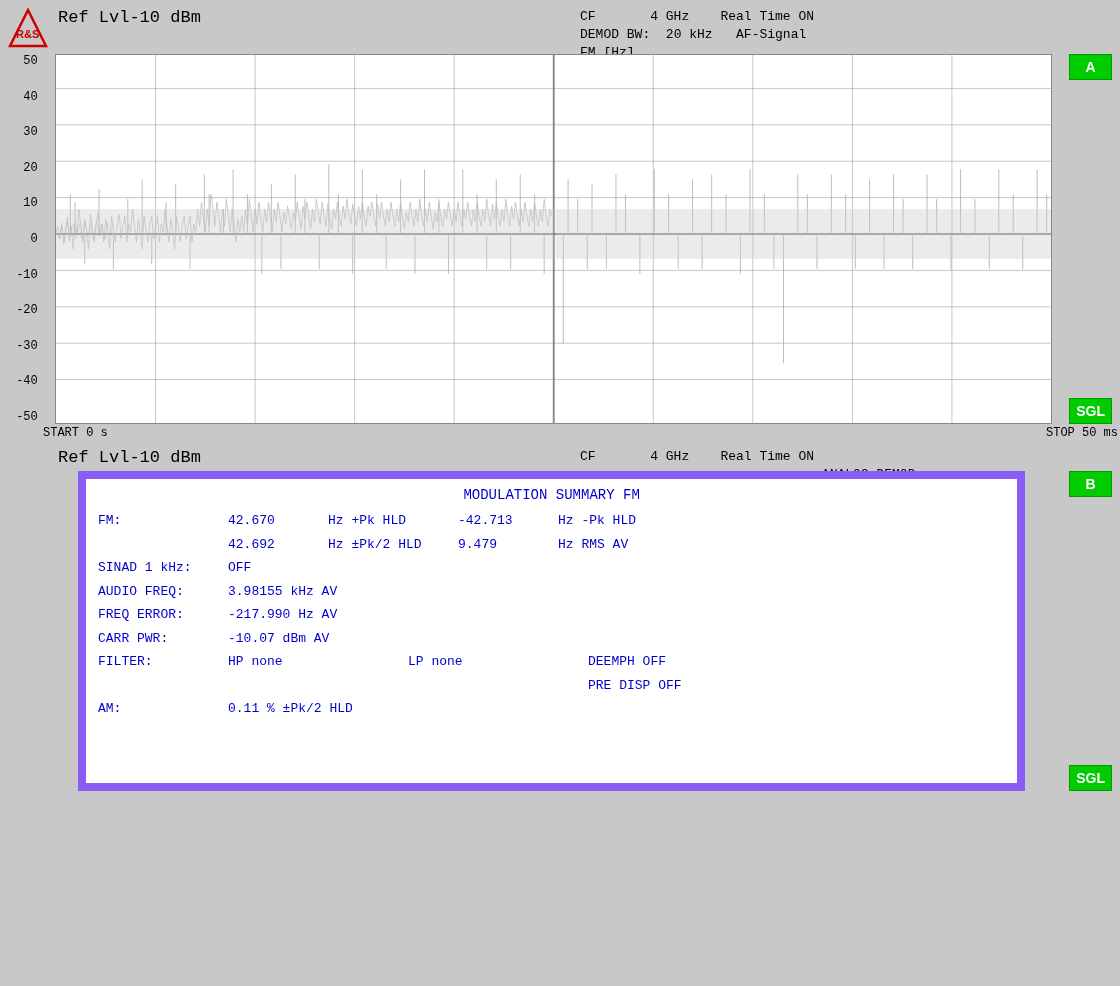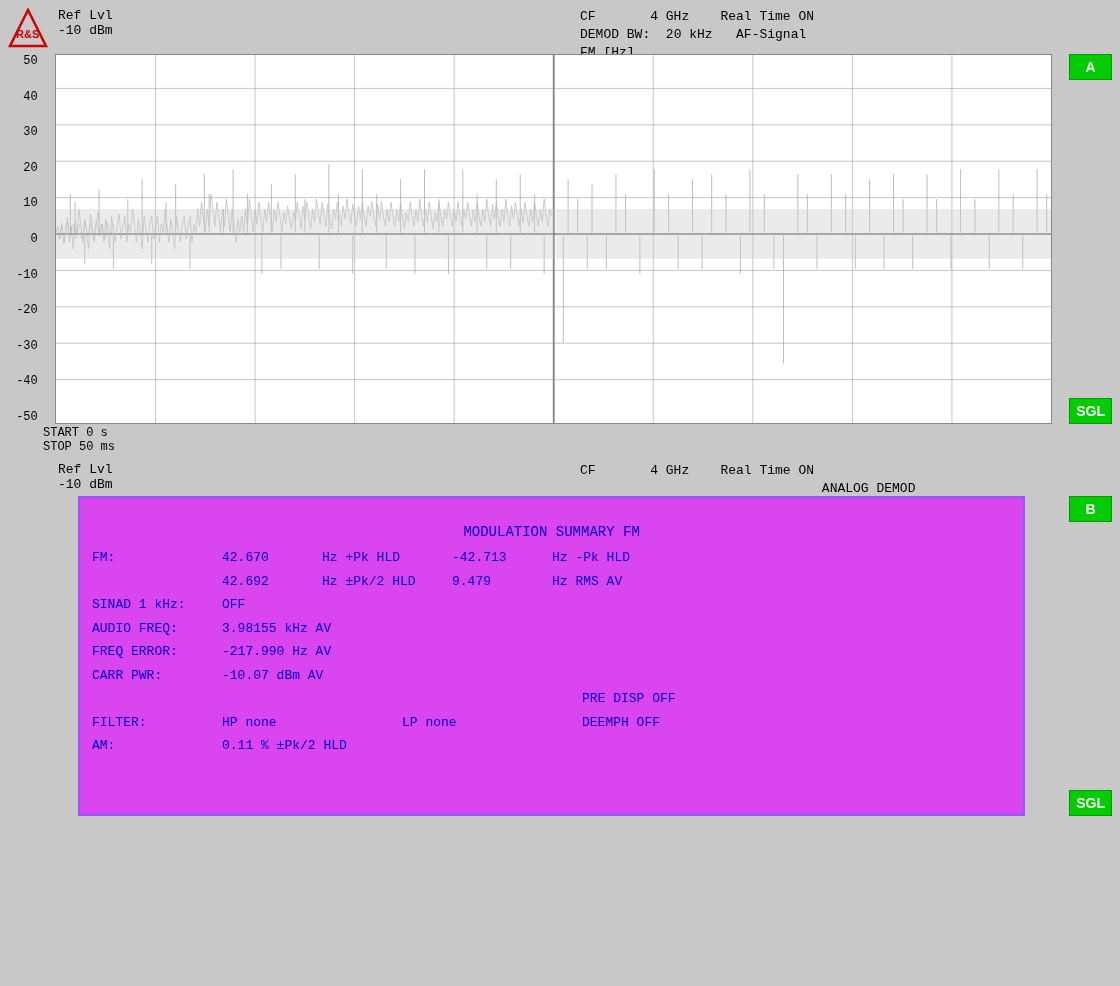--- a/index.html
+++ b/index.html
@@ -38,22 +38,22 @@
 
     .logo {
       width: 40px;
       height: 40px;
       margin-right: 10px;
       flex-shrink: 0;
     }
 
     .ref-info {
       display: flex;
-      flex-direction: column;
-      font-size: 13px;
+      flex-direction: row;
+      font-size: 17px;
       color: #000;
       margin-right: 28px;
     }
 
     .cf-info {
       position: absolute;
       left: 572px;
       top: 0;
       font-size: 13px;
       color: #000;
@@ -76,21 +76,21 @@
       width: 1040px;
       height: 370px;
       background: white;
       position: relative;
       border: 1px solid #888;
       overflow: hidden;
     }
 
     .x-axis-labels {
       display: flex;
-      flex-direction: column;
+      flex-direction: row;
       justify-content: space-between;
       width: 1075px;
       margin-left: 35px;
       font-size: 12px;
       color: #000;
       padding-top: 2px;
     }
 
     .btn-green {
       background: #00cc00;
@@ -98,23 +98,23 @@
       font-weight: bold;
       font-size: 14px;
       padding: 4px 6px;
       border: 1px solid #009900;
       cursor: pointer;
       min-width: 28px;
       text-align: center;
     }
 
     .modulation-box {
-      border: 2px solid #8b5cf6;
-      background: #d946ef;
-      padding: 26px 12px;
+      border: 8px solid #8b5cf6;
+      background: #ffffff;
+      padding: 8px 12px;
       margin-left: 35px;
       margin-right: 40px;
       position: relative;
     }
 
     .modulation-title {
       text-align: center;
       font-size: 14px;
       color: #0000cc;
       margin-bottom: 8px;
@@ -409,33 +409,33 @@
           <span class="mod-label">FREQ ERROR:</span>
           <span>-217.990  Hz AV</span>
         </div>
 
         <div class="mod-row">
           <span class="mod-label">CARR PWR:</span>
           <span>-10.07 dBm  AV</span>
         </div>
 
         <div class="mod-row">
-          <span class="mod-label"></span>
-          <span style="width:360px;"></span>
-          <span>PRE DISP OFF</span>
-        </div>
-
-        <div class="mod-row">
           <span class="mod-label">FILTER:</span>
           <span style="width:180px;">HP none</span>
           <span style="width:180px;">LP none</span>
           <span>DEEMPH OFF</span>
         </div>
 
         <div class="mod-row">
+          <span class="mod-label"></span>
+          <span style="width:360px;"></span>
+          <span>PRE DISP OFF</span>
+        </div>
+
+        <div class="mod-row">
           <span class="mod-label">AM:</span>
           <span>0.11 % ±Pk/2 HLD</span>
         </div>
 
       </div>
 
       <div style="display:flex;flex-direction:column;justify-content:space-between;margin-left:4px;height:320px;">
         <button class="btn-green">B</button>
         <button class="btn-green">SGL</button>
       </div>

